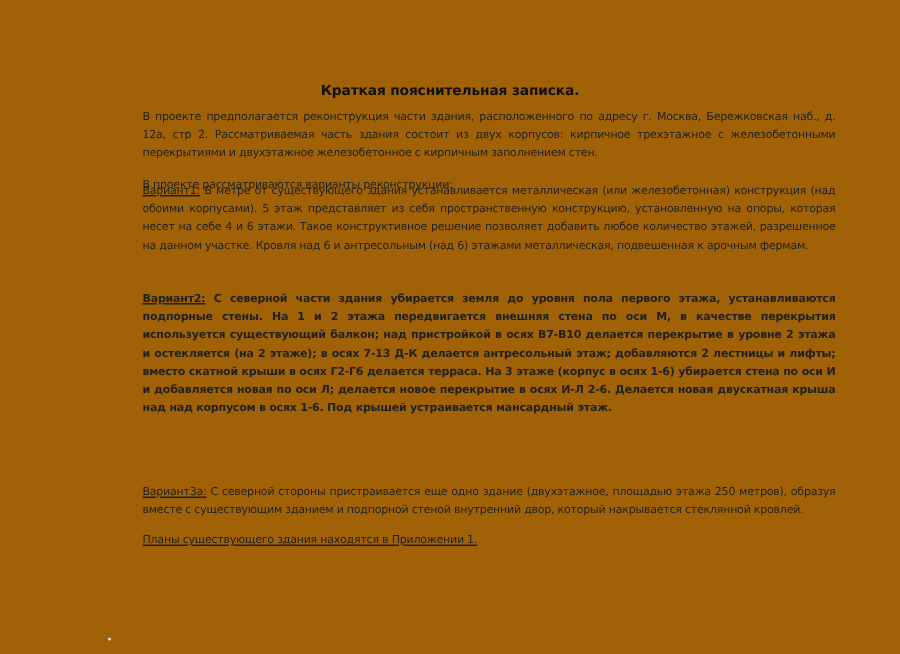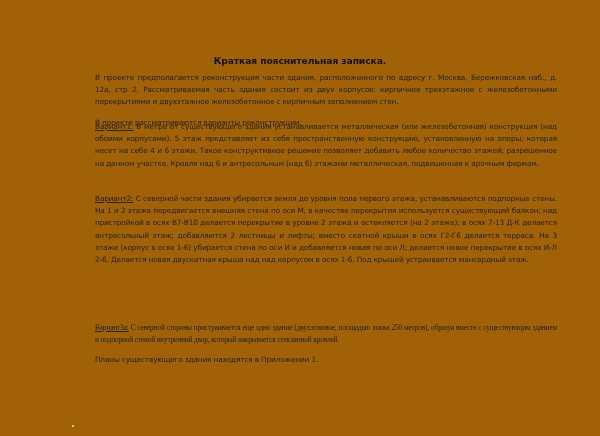--- a/index.html
+++ b/index.html
@@ -14,24 +14,24 @@
   }
   .body {
     position: absolute; left: 77px; width: 462px;
     font-size: 7.35px; line-height: 12.2px; text-align: justify; letter-spacing: -0.15px; margin-left: 18px;
   }
   .p { margin: 0; }
   .u { text-decoration: underline; }
   .p1 { top: 72px; }
   .p2 { top: 117px; }
   .p3 { top: 121px; }
-  .p4 { top: 193px; }
+  .p4 { top: 193px; font-weight: bold; }
   .p5 { top: 289px; }
-  .p6 { top: 322px; font-family: Liberation Serif, serif; }
-  .p7 { top: 354px; }
+  .p6 { top: 322px; }
+  .p7 { top: 354px; text-decoration: underline; }
   .dot { position: absolute; left: 72px; top: 425px; width: 2px; height: 2px; border-radius: 1px; background: #e4e4e4; }
 </style>
 </head>
 <body>
 
 <div class="page">
   <div class="title">Краткая пояснительная записка.</div>
 
   <div class="body p1">
     <p class="p">В проекте предполагается реконструкция части здания, расположенного по адресу г. Москва, Бережковская наб., д. 12а, стр 2. Рассматриваемая часть здания состоит из двух корпусов: кирпичное трехэтажное с железобетонными перекрытиями и двухэтажное железобетонное с кирпичным заполнением стен.</p>

